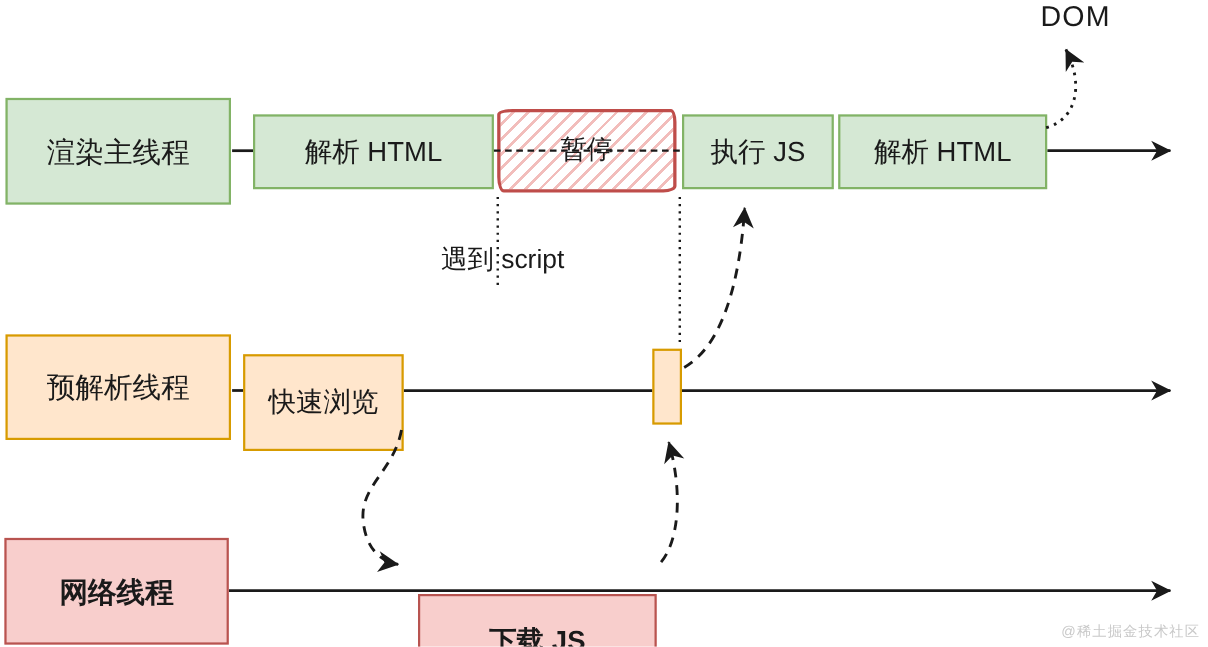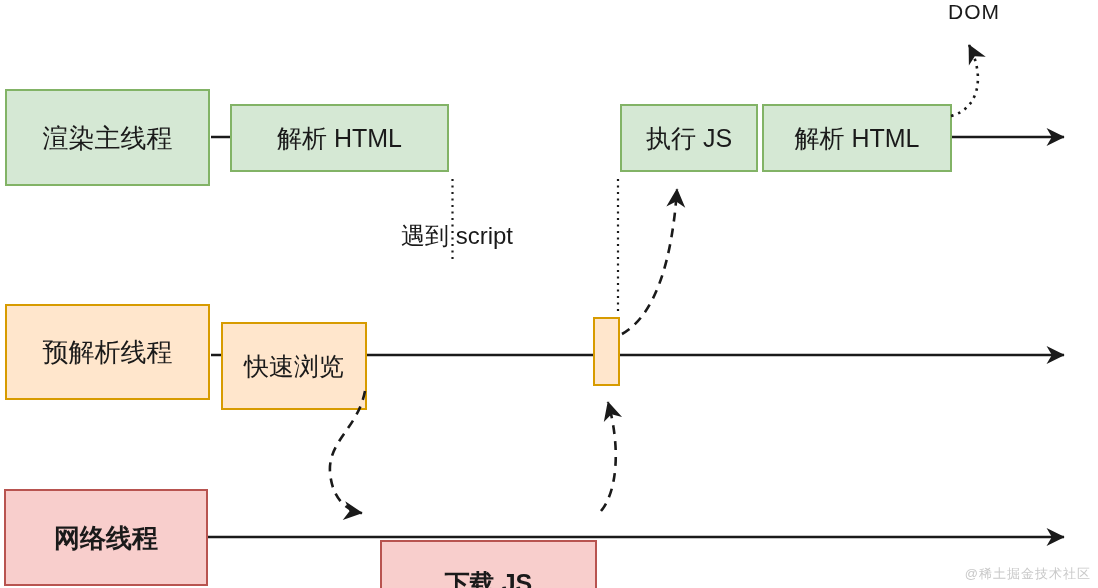--- a/index.html
+++ b/index.html
@@ -34,21 +34,21 @@
   .pause-label{position:relative;font-size:24px;}
   
   .t-preparse{left:5px;top:304px;width:205px;height:96px;}
   .b-scan{left:221px;top:322px;width:146px;height:88px;}
   .b-marker{left:593px;top:317px;width:27px;height:69px;}
   
   .t-network{left:4px;top:489px;width:204px;height:97px;}
   .b-download{left:380px;top:500px;width:217px;height:87px;margin-top:40px;}
   
   .lbl{position:absolute;z-index:2;color:var(--ink);}
-  .lbl-dom{left:946px;top:0px;width:56px;font-size:21px;text-align:center;letter-spacing:1px;}
+  .lbl-dom{left:946px;top:0px;width:56px;font-size:26px;text-align:center;letter-spacing:1px;}
   .lbl-script{left:383px;top:220px;width:148px;font-size:24px;text-align:center;white-space:nowrap;}
   .watermark{position:absolute;right:7px;bottom:5px;font-size:13px;color:var(--watermark);z-index:4;letter-spacing:1px;}
   svg .solid{stroke:var(--ink);stroke-width:2.5;fill:none;}
   svg .dashed{stroke:var(--ink);stroke-width:2.6;fill:none;stroke-dasharray:9 7;}
   svg .dotted{stroke:var(--ink);stroke-width:2.2;fill:none;stroke-dasharray:2 4.5;}
   svg .dotted-big{stroke:var(--ink);stroke-width:2.6;fill:none;stroke-dasharray:2.5 5;}
 </style>
 </head>
 <body>
 
@@ -65,20 +65,24 @@
     <line class="solid" x1="211" y1="355" x2="222" y2="355"></line>
     <line class="solid" x1="367" y1="355" x2="1064" y2="355" marker-end="url(#arrowhead)"></line>
     <line class="solid" x1="208" y1="537" x2="1064" y2="537" marker-end="url(#arrowhead)"></line>
   </svg>
 
   <div class="box green thread t-render">
     <span>渲染主线程</span>
   </div>
   <div class="box green b-parse1">
     <span>解析 HTML</span>
+  </div>
+  <div class="box b-pause">
+    <div class="pause-line"></div>
+    <span class="pause-label">暂停</span>
   </div>
   <div class="box green b-exec">
     <span>执行 JS</span>
   </div>
   <div class="box green b-parse2">
     <span>解析 HTML</span>
   </div>
 
   <div class="box orange thread t-preparse">
     <span>预解析线程</span>

